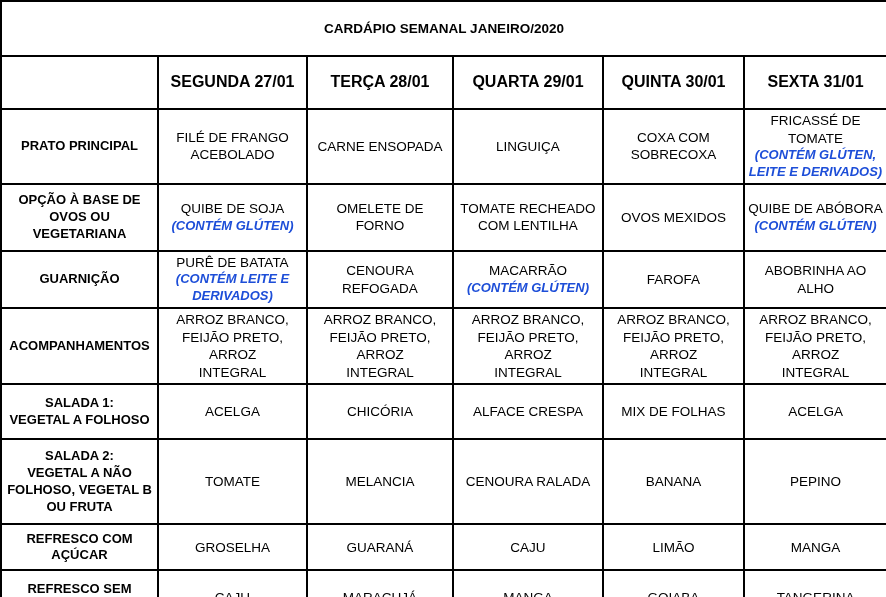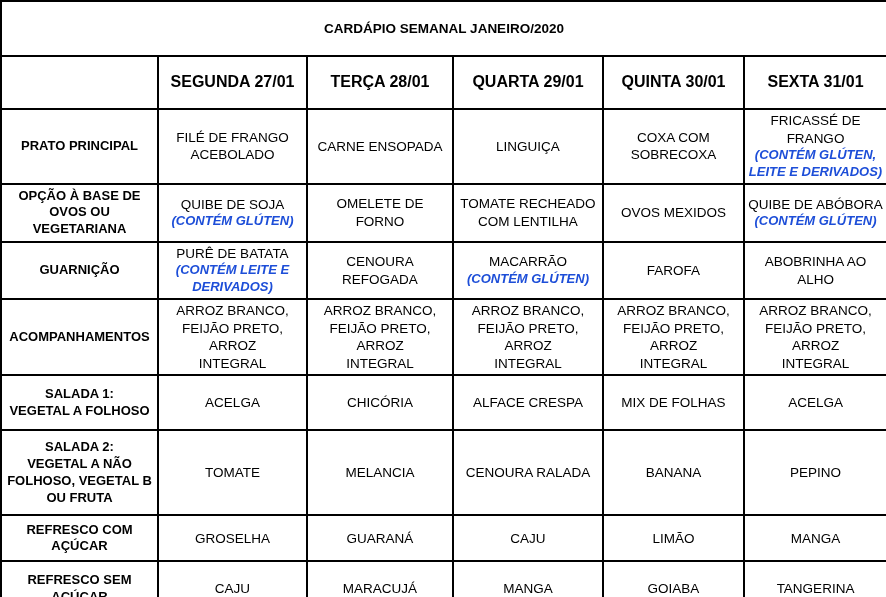--- a/index.html
+++ b/index.html
@@ -46,21 +46,21 @@
   .allergen {
     color: #1d4ed8;
     font-weight: bold;
     font-style: italic;
     font-size: 13px;
   }
   .allergen:empty { display: none; }
   tr.h-title  { height: 55px; }
   tr.h-head   { height: 53px; }
   tr.h-r0     { height: 62px; }
-  tr.h-r1     { height: 58px; }
+  tr.h-r1     { height: 67px; }
   tr.h-r2     { height: 55px; }
   tr.h-r3     { height: 62px; }
   tr.h-r4     { height: 55px; }
   tr.h-r5     { height: 85px; }
   tr.h-r6     { height: 46px; }
   tr.h-r7     { height: 55px; }
 </style>
 </head>
 <body>
 
@@ -97,21 +97,21 @@
           <div class="item">CARNE ENSOPADA</div>
         </td>
       <td>
           <div class="item">LINGUIÇA</div>
         </td>
       <td>
           <div class="item">COXA COM
 SOBRECOXA</div>
         </td>
       <td>
-        <div class="item">FRICASSÉ DE FRANGO</div>
+        <div class="item">FRICASSÉ DE TOMATE</div>
         <div class="allergen">(CONTÉM GLÚTEN, LEITE E DERIVADOS)</div>
       </td>
     </tr>
     <tr class="h-r1">
       <td class="row-label">OPÇÃO À BASE DE OVOS OU VEGETARIANA</td>
       <td>
         <div class="item">QUIBE DE  SOJA</div>
         <div class="allergen">(CONTÉM GLÚTEN)</div>
       </td>
       <td>

